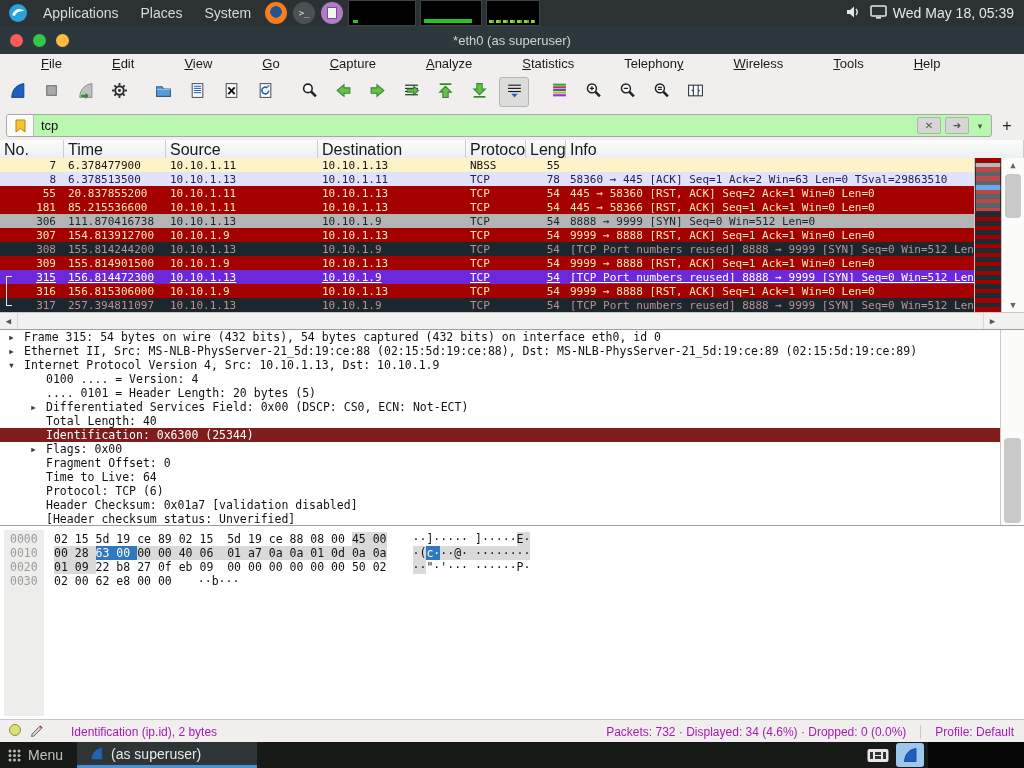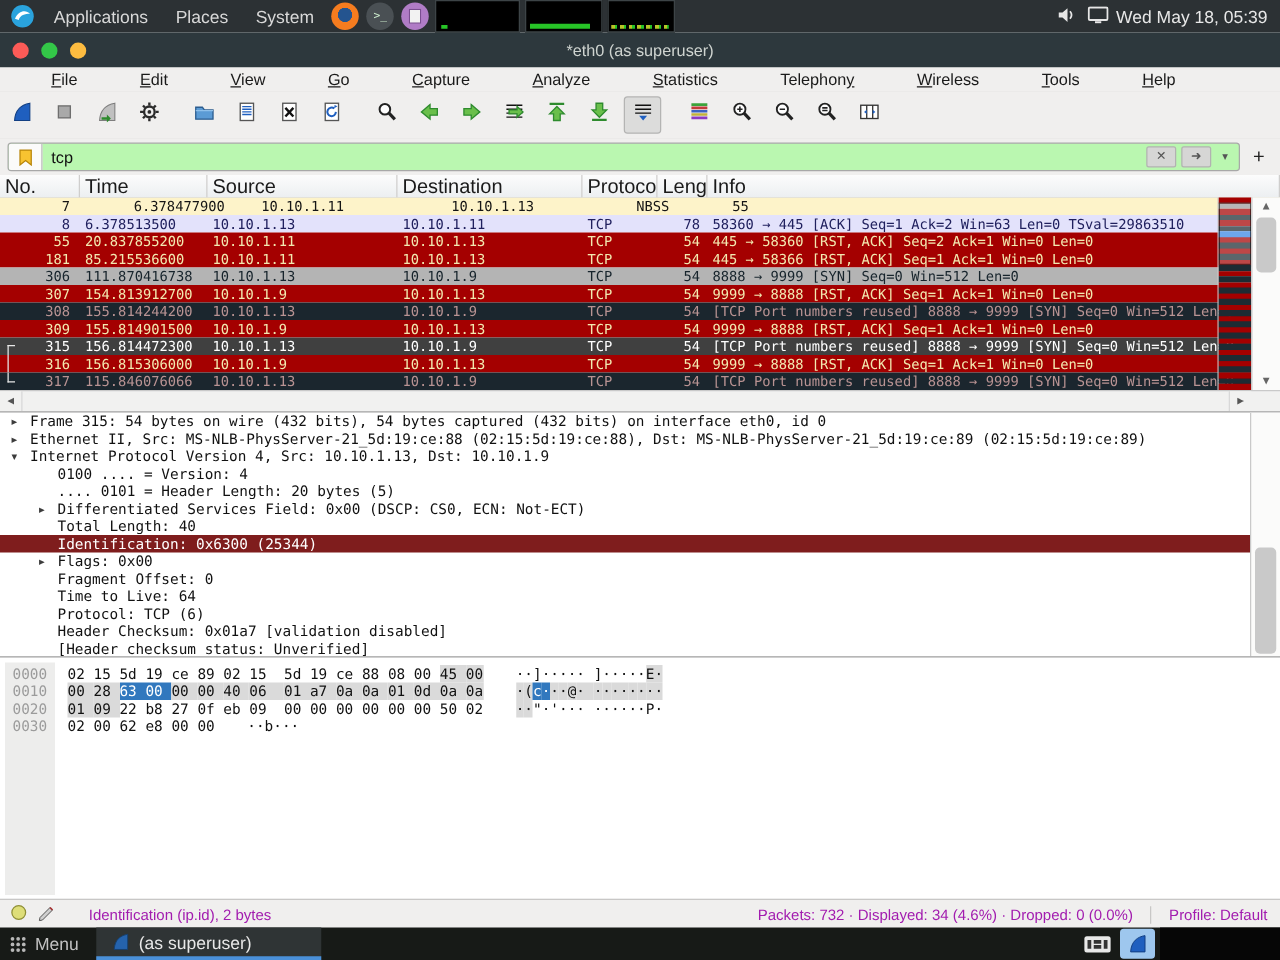--- a/index.html
+++ b/index.html
@@ -42,21 +42,21 @@
   #plrows{position:absolute;top:18px;left:0;right:0;height:154px;overflow:hidden;}
   .prow{height:14px;display:flex;white-space:nowrap;position:relative;}
   .pcell{box-sizing:border-box;padding:1px 0 0 4px;overflow:hidden;flex-shrink:0;}
   .pcell.no{text-align:right;padding-right:8px;}
   .pcell.len{text-align:right;padding-right:6px;}
   .prow.nbss{background:#fdf3c9;color:#141414;}
   .prow.ack{background:#e3e2fb;color:#20205e;}
   .prow.rst{background:#a40000;color:#f3e9b0;}
   .prow.syn{background:#b4b4b4;color:#17242c;}
   .prow.bad{background:#1b262e;color:#b99393;}
-  .prow.selrow{background:#404040;color:#fff;}
+  .prow.selrow{background:#6d28d9;color:#fff;text-decoration:underline;}
   .bracket{position:absolute;left:6px;width:5px;top:0;bottom:0;}
   .bracket.bstart{border-left:1px solid #e8e8e8;border-top:1px solid #e8e8e8;top:6px;}
   .bracket.bmid{border-left:1px solid #e8e8e8;}
   .bracket.bend{border-left:1px solid #e8e8e8;border-bottom:1px solid #e8e8e8;bottom:6px;}
   #minimap{position:absolute;right:23px;top:18px;height:154px;width:26px;border-left:1px solid #c9c9c9;}
   #minimap .stripe{width:100%;}
   #mmhandle{position:absolute;left:0;right:0;top:4px;height:50px;background:rgba(255,255,255,0.28);border:1px solid rgba(0,0,0,0.55);box-sizing:border-box;}
   #plvscroll{position:absolute;right:0;top:18px;height:154px;width:23px;background:#fbfbfa;border-left:1px solid #c9c9c9;box-sizing:border-box;}
   .sarrow{height:14px;display:flex;align-items:center;justify-content:center;color:#666;font-size:9px;}
   #plvhandle{position:absolute;left:3px;right:3px;top:16px;height:44px;background:#c9c9c9;border-radius:4px;}
@@ -347,21 +347,21 @@
         <div class="hcell" style="width: 102px;">Time</div>
         <div class="hcell" style="width: 152px;">Source</div>
         <div class="hcell" style="width: 148px;">Destination</div>
         <div class="hcell" style="width: 60px;">Protocol</div>
         <div class="hcell" style="width: 40px; text-align: right;">Length</div>
         <div class="hcell" style="width: 407px; flex: 1 1 0%;">Info</div>
       </div>
     <div id="plrows">
         <div class="prow nbss">
           <div class="pcell no" style="width: 64px;">7</div>
-          <div class="pcell time" style="width: 102px; margin-left: 39px;">6.378477900</div>
+          <div class="pcell time" style="width: 102px;">6.378477900</div>
           <div class="pcell src" style="width: 152px;">10.10.1.11</div>
           <div class="pcell dst" style="width: 148px;">10.10.1.13</div>
           <div class="pcell proto" style="width: 60px;">NBSS</div>
           <div class="pcell len" style="width: 40px;">55</div>
         </div>
         <div class="prow ack">
           <div class="pcell no" style="width: 64px;">8</div>
           <div class="pcell time" style="width: 102px;">6.378513500</div>
           <div class="pcell src" style="width: 152px;">10.10.1.13</div>
           <div class="pcell dst" style="width: 148px;">10.10.1.11</div>
@@ -438,21 +438,21 @@
           <div class="pcell time" style="width: 102px;">156.815306000</div>
           <div class="pcell src" style="width: 152px;">10.10.1.9</div>
           <div class="pcell dst" style="width: 148px;">10.10.1.13</div>
           <div class="pcell proto" style="width: 60px;">TCP</div>
           <div class="pcell len" style="width: 40px;">54</div>
           <div class="pcell info" style="width: 407px; flex: 1 1 0%;">9999 → 8888 [RST, ACK] Seq=1 Ack=1 Win=0 Len=0</div>
           <span class="bracket bmid"></span>
         </div>
         <div class="prow bad">
           <div class="pcell no" style="width: 64px;">317</div>
-          <div class="pcell time" style="width: 102px;">115.846076066</div>
+          <div class="pcell time" style="width: 102px;">257.394811097</div>
           <div class="pcell src" style="width: 152px;">10.10.1.13</div>
           <div class="pcell dst" style="width: 148px;">10.10.1.9</div>
           <div class="pcell proto" style="width: 60px;">TCP</div>
           <div class="pcell len" style="width: 40px;">54</div>
           <div class="pcell info" style="width: 407px; flex: 1 1 0%;">[TCP Port numbers reused] 8888 → 9999 [SYN] Seq=0 Win=512 Len=0</div>
           <span class="bracket bend"></span>
         </div>
       </div>
     <div id="minimap">
         <div class="stripe" style="height: 4.52941px; background: rgb(164, 0, 0);"></div>

